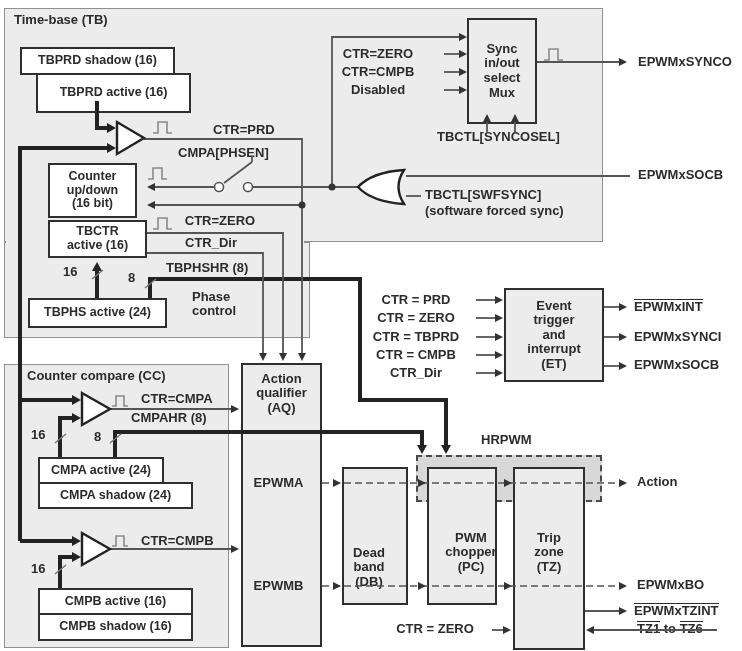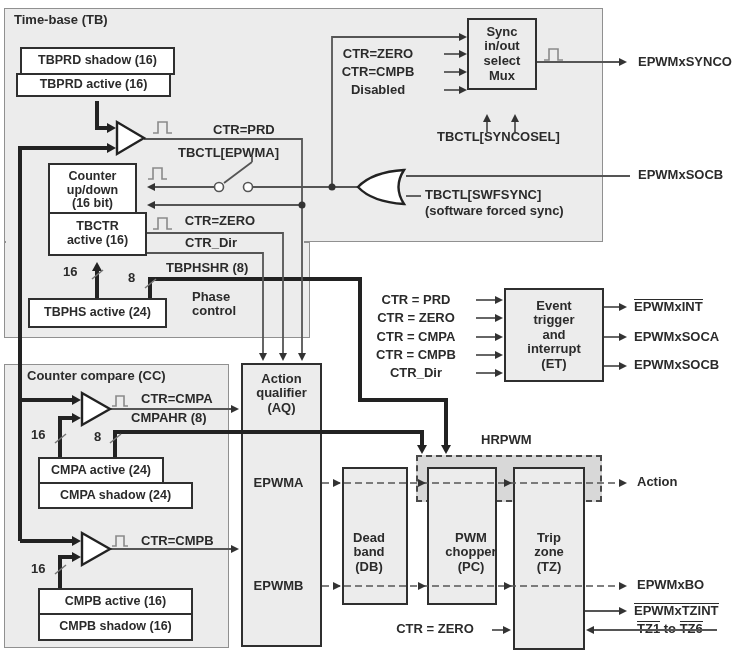--- a/index.html
+++ b/index.html
@@ -29,64 +29,64 @@
 <div class="cont" style="left:4px;top:242px;width:306px;height:96px"></div>
 <div class="patch" style="left:6px;top:237px;width:298px;height:10px"></div>
 <div class="cont" style="left:4px;top:364px;width:225px;height:284px"></div>
 
 <div class="lbl" style="left:14px;top:13px">Time-base (TB)</div>
 <div class="lbl" style="left:27px;top:369px">Counter compare (CC)</div>
 
 <div class="hrpwm-box" style="left:416px;top:455px;width:186px;height:47px"></div>
 <div class="lbl" style="left:481px;top:433px">HRPWM</div>
 
-<div class="blk" style="left:467px;top:18px;width:70px;height:72px">Sync
+<div class="blk" style="left:467px;top:18px;width:70px;height:106px">Sync
 in/out
 select
 Mux</div>
 <div class="blk" style="left:504px;top:288px;width:100px;height:94px">Event
 trigger
 and
 interrupt
 (ET)</div>
 <div class="blk plain" style="left:241px;top:363px;width:81px;height:284px"></div>
 <div class="lbl pre c" style="left:241px;top:372px;width:81px">Action
 qualifier
 (AQ)</div>
 <div class="lbl r" style="left:241px;top:476px;width:75px">EPWMA</div>
 <div class="lbl r" style="left:241px;top:579px;width:75px">EPWMB</div>
 
 <div class="blk plain" style="left:342px;top:467px;width:66px;height:138px"></div>
-<div class="lbl pre c" style="left:342px;top:531px;width:54px">Dead
+<div class="lbl pre c" style="left:342px;top:546px;width:54px">Dead
 band
 (DB)</div>
 <div class="blk plain" style="left:427px;top:467px;width:70px;height:138px"></div>
 <div class="lbl pre c" style="left:427px;top:531px;width:88px">PWM
 chopper
 (PC)</div>
 <div class="blk plain" style="left:513px;top:467px;width:72px;height:183px"></div>
 <div class="lbl pre c" style="left:513px;top:531px;width:72px">Trip
 zone
 (TZ)</div>
 
 <div class="reg" style="left:20px;top:47px;width:155px;height:28px">TBPRD shadow (16)</div>
-<div class="reg" style="left:16px;top:73px;width:155px;height:24px">TBPRD active (16)</div>
+<div class="reg" style="left:36px;top:73px;width:155px;height:40px">TBPRD active (16)</div>
 <div class="reg" style="left:48px;top:163px;width:89px;height:55px">Counter
 up/down
 (16 bit)</div>
-<div class="reg" style="left:48px;top:212px;width:99px;height:44px">TBCTR
+<div class="reg" style="left:48px;top:220px;width:99px;height:38px">TBCTR
 active (16)</div>
 <div class="reg" style="left:28px;top:298px;width:139px;height:30px">TBPHS active (24)</div>
 <div class="reg" style="left:38px;top:457px;width:126px;height:27px">CMPA active (24)</div>
 <div class="reg" style="left:38px;top:482px;width:155px;height:27px">CMPA shadow (24)</div>
 <div class="reg" style="left:38px;top:588px;width:155px;height:27px">CMPB active (16)</div>
 <div class="reg" style="left:38px;top:613px;width:155px;height:28px">CMPB shadow (16)</div>
 
 <div class="lbl" style="left:213px;top:123px">CTR=PRD</div>
-<div class="lbl" style="left:178px;top:146px">TBCTL[EPWMA]</div>
+<div class="lbl" style="left:178px;top:146px">CMPA[PHSEN]</div>
 <div class="lbl r" style="left:168px;top:214px;width:104px">CTR=ZERO</div>
 <div class="lbl" style="left:185px;top:236px">CTR_Dir</div>
 <div class="lbl" style="left:166px;top:261px">TBPHSHR (8)</div>
 <div class="lbl pre" style="left:192px;top:290px">Phase
 control</div>
 <div class="lbl" style="left:63px;top:265px">16</div>
 <div class="lbl" style="left:128px;top:271px">8</div>
 
 <div class="lbl r" style="left:328px;top:47px;width:100px">CTR=ZERO</div>
 <div class="lbl r" style="left:328px;top:65px;width:100px">CTR=CMPB</div>
@@ -99,27 +99,27 @@
 
 <div class="lbl" style="left:141px;top:392px">CTR=CMPA</div>
 <div class="lbl" style="left:131px;top:411px">CMPAHR (8)</div>
 <div class="lbl" style="left:141px;top:534px">CTR=CMPB</div>
 <div class="lbl" style="left:31px;top:428px">16</div>
 <div class="lbl" style="left:94px;top:430px">8</div>
 <div class="lbl" style="left:31px;top:562px">16</div>
 
 <div class="lbl r" style="left:361px;top:293px;width:110px">CTR = PRD</div>
 <div class="lbl r" style="left:361px;top:311px;width:110px">CTR = ZERO</div>
-<div class="lbl r" style="left:361px;top:330px;width:110px">CTR = CMPA</div>
+<div class="lbl r" style="left:361px;top:330px;width:110px">CTR = TBPRD</div>
 <div class="lbl r" style="left:361px;top:348px;width:110px">CTR = CMPB</div>
 <div class="lbl r" style="left:361px;top:366px;width:110px">CTR_Dir</div>
 <div class="lbl" style="left:634px;top:299px">
   <span class="ovl">EPWMxINT</span>
 </div>
-<div class="lbl" style="left:634px;top:330px">EPWMxSOCA</div>
+<div class="lbl" style="left:634px;top:330px">EPWMxSYNCI</div>
 <div class="lbl" style="left:634px;top:358px">EPWMxSOCB</div>
 
 <div class="lbl" style="left:637px;top:475px">Action</div>
 <div class="lbl" style="left:637px;top:578px">EPWMxBO</div>
 <div class="lbl" style="left:634px;top:603px">
   <span class="ovl">EPWMxTZINT</span>
 </div>
 <div class="lbl" style="left:637px;top:621px">
   <span class="ovl">TZ1</span>
   <span>to</span>

